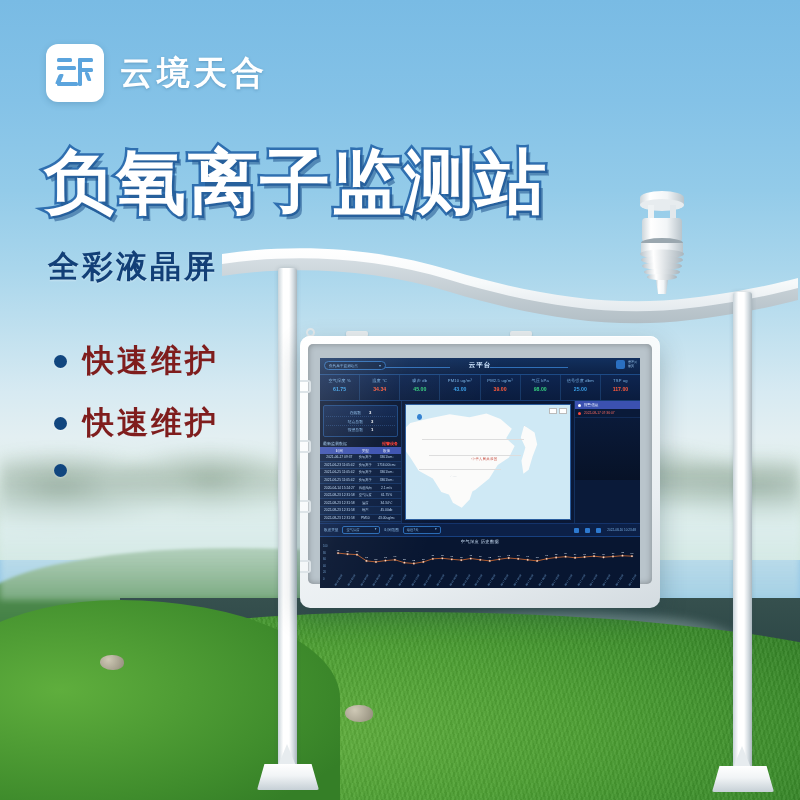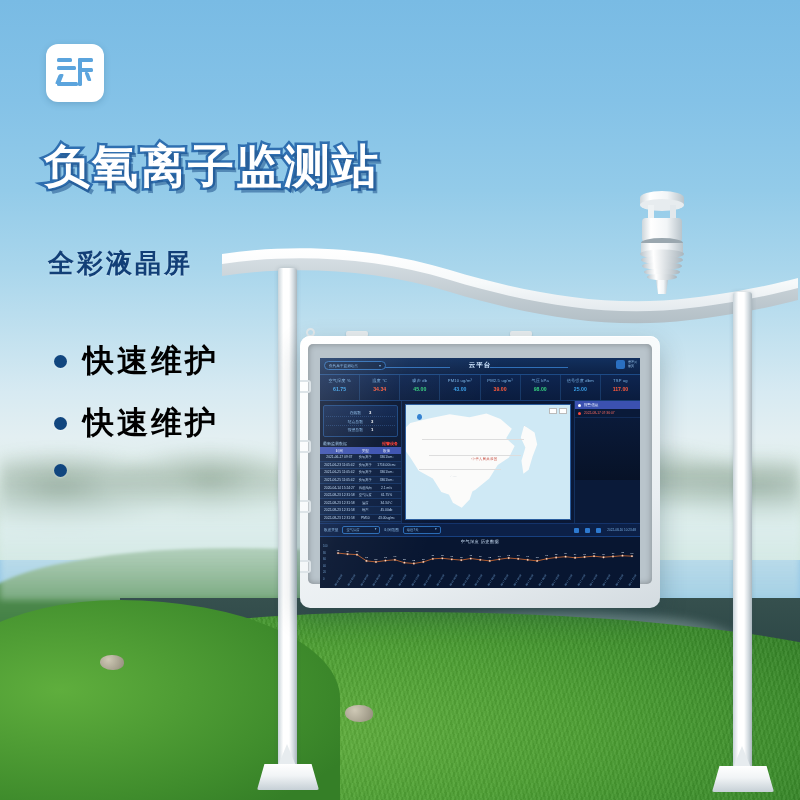--- a/index.html
+++ b/index.html
@@ -294,37 +294,37 @@
     position:relative; box-shadow:0 2px 6px rgba(40,90,130,.25);
   }
   .logo-mark .lm-bar { position:absolute; background:#5ba4dd; border-radius:1.5px; }
   .brand-name {
     font-size:33px; color:#fff; font-weight:bold; letter-spacing:4px;
     text-shadow:0 1px 3px rgba(40,90,130,.35);
   }
 
   .headline {
     position:absolute; left:44px; top:136px;
-    font-size:46px; font-weight:bold; letter-spacing:2px;
+    font-size:70px; font-weight:bold; letter-spacing:2px;
     color:#fff;
     -webkit-text-stroke:5px #2f6fb0;
     paint-order:stroke fill;
     text-shadow:4px 5px 0 rgba(32,84,140,.55);
     text-align:center;
   }
   .subhead {
     position:absolute; left:48px; top:246px;
-    font-size:26px; font-weight:bold; color:#123f77; letter-spacing:3px;
+    font-size:31px; font-weight:bold; color:#123f77; letter-spacing:3px;
     text-shadow:0 1px 2px rgba(255,255,255,.4);
   }
 
   .features { position:absolute; left:54px; top:340px; }
   .feature { display:flex; align-items:center; gap:16px; margin-bottom:20px; }
   .f-dot { width:13px; height:13px; border-radius:50%; background:#11467f; box-shadow:0 1px 2px rgba(255,255,255,.35); }
-  .f-text { font-size:31px; font-weight:bold; color:#000000; letter-spacing:3px; }
+  .f-text { font-size:31px; font-weight:bold; color:#7f1d1d; letter-spacing:3px; }
 </style>
 </head>
 <body>
 
 <div class="scene">
   <div class="sky"></div>
   <div class="treeline"></div>
   <div class="far-bank"></div>
   <div class="fog"></div>
   <div class="water"></div>
@@ -774,20 +774,21 @@
   <div class="logo-mark">
     <div class="lm-bar" style="left:11px;top:14px;width:15px;height:4px;"></div>
     <div class="lm-bar" style="left:11px;top:22px;width:19px;height:4px;"></div>
     <div class="lm-bar" style="left:11px;top:38px;width:21px;height:4px;"></div>
     <div class="lm-bar" style="left:11px;top:30px;width:5px;height:10px;transform:skewX(-22deg);"></div>
     <div class="lm-bar" style="left:32px;top:14px;width:15px;height:4px;"></div>
     <div class="lm-bar" style="left:32px;top:14px;width:4px;height:28px;"></div>
     <div class="lm-bar" style="left:34px;top:24px;width:13px;height:4px;"></div>
     <div class="lm-bar" style="left:40px;top:28px;width:4px;height:9px;transform:skewX(20deg);"></div>
   </div>
+  <div class="brand-name">云境天合</div>
 </div>
 
 <div class="headline">负氧离子监测站</div>
 <div class="subhead">全彩液晶屏</div>
 
 <div class="features">
   <div class="feature">
     <div class="f-dot"></div>
     <div class="f-text">快速维护</div>
   </div>

